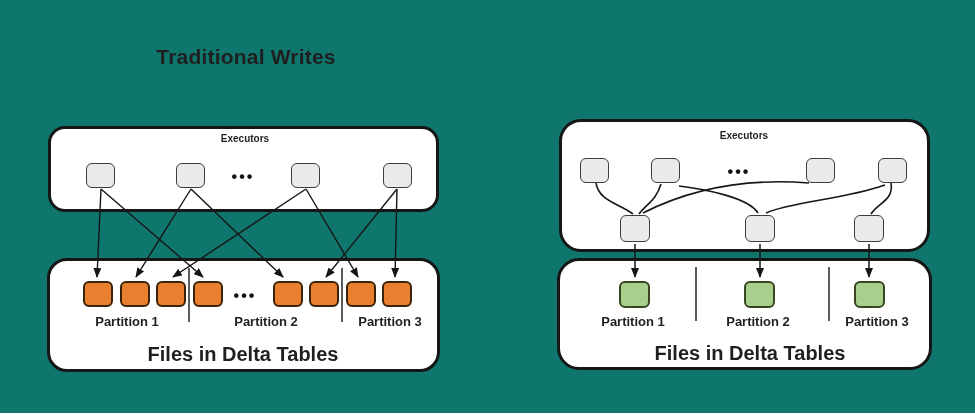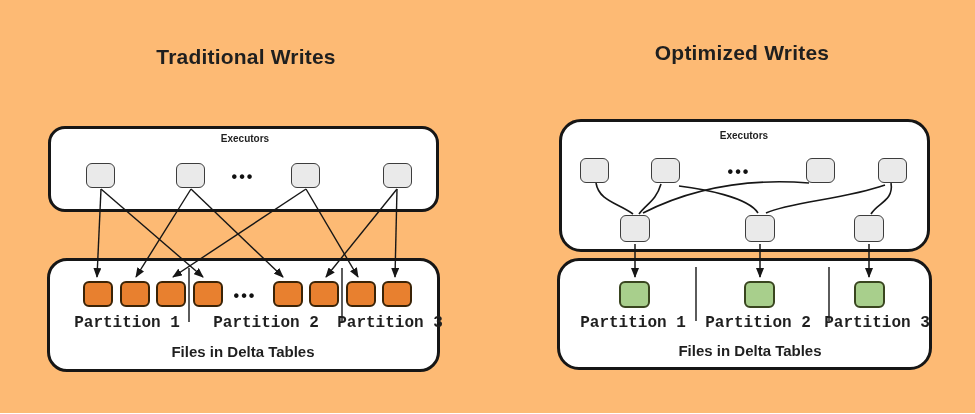--- a/index.html
+++ b/index.html
@@ -1,17 +1,17 @@
 <!DOCTYPE html>
 <html><head>
 <meta charset="utf-8">
 <style>
   html,body{margin:0;padding:0;background:#ffffff;}
   .canvas{
-    position:relative;width:975px;height:413px;background:#fdba74;overflow:hidden;
+    position:relative;width:975px;height:413px;background:#0f766e;overflow:hidden;
     font-family:"Liberation Sans","DejaVu Sans",sans-serif;color:#1f1f1f;
   }
   .abs{position:absolute;}
   .title{
     font-size:21px;font-weight:700;letter-spacing:.2px;white-space:nowrap;
     transform:translateX(-50%);
   }
   .container{
     position:absolute;background:#ffffff;border:3px solid #161616;border-radius:20px;
     box-sizing:border-box;
@@ -30,25 +30,25 @@
   .file-box{
     position:absolute;width:30px;height:26px;border-radius:6px;box-sizing:border-box;z-index:5;
   }
   .file-box.orange{border:2px solid #3A2306;background:#E8802F;}
   .file-box.green{width:31px;height:27px;border:2px solid #39451F;background:#A8CF8C;}
   .dots{
     position:absolute;transform:translateX(-50%);font-size:16px;font-weight:700;
     letter-spacing:2px;color:#111;line-height:1;z-index:6;white-space:nowrap;
   }
   .partition-label{
-    position:absolute;transform:translateX(-50%);font-size:16px;font-weight:700;
-    white-space:nowrap;z-index:6;font-family:Liberation Mono, monospace;
+    position:absolute;transform:translateX(-50%);font-size:13px;font-weight:700;
+    white-space:nowrap;z-index:6;
   }
   .files-label{
-    position:absolute;transform:translateX(-50%);font-size:15px;font-weight:700;
+    position:absolute;transform:translateX(-50%);font-size:20px;font-weight:700;
     white-space:nowrap;z-index:6;
   }
   svg.connectors{position:absolute;left:0;top:0;z-index:4;}
   svg.connectors path,svg.connectors line{stroke:#161616;fill:none;}
 </style>
 </head>
 <body>
 
 <div class="canvas">
 
@@ -73,21 +73,20 @@
   <div class="file-box orange" style="left: 273px; top: 281px; background: rgb(232, 128, 47);"></div>
   <div class="file-box orange" style="left: 309px; top: 281px; background: rgb(232, 128, 47);"></div>
   <div class="file-box orange" style="left: 346px; top: 281px; background: rgb(232, 128, 47);"></div>
   <div class="file-box orange" style="left: 382px; top: 281px; background: rgb(232, 128, 47);"></div>
 
   <div class="partition-label" style="left:127px;top:314px;">Partition 1</div>
   <div class="partition-label" style="left:266px;top:314px;">Partition 2</div>
   <div class="partition-label" style="left:390px;top:314px;">Partition 3</div>
   <div class="files-label" style="left:243px;top:343px;">Files in Delta Tables</div>
 
-  <div class="abs title" style="left:742px;top:41px;">Optimized Writes</div>
 
   <div class="container" style="left:559px;top:119px;width:371px;height:133px;border-radius:22px;"></div>
   <div class="container-label" style="left:744px;top:130px;">Executors</div>
 
   <div class="exec-box" style="left:580px;top:158px;"></div>
   <div class="exec-box" style="left:651px;top:158px;"></div>
   <div class="exec-box" style="left:806px;top:158px;"></div>
   <div class="exec-box" style="left:878px;top:158px;"></div>
   <div class="dots" style="left:739px;top:164px;">•••</div>
 

